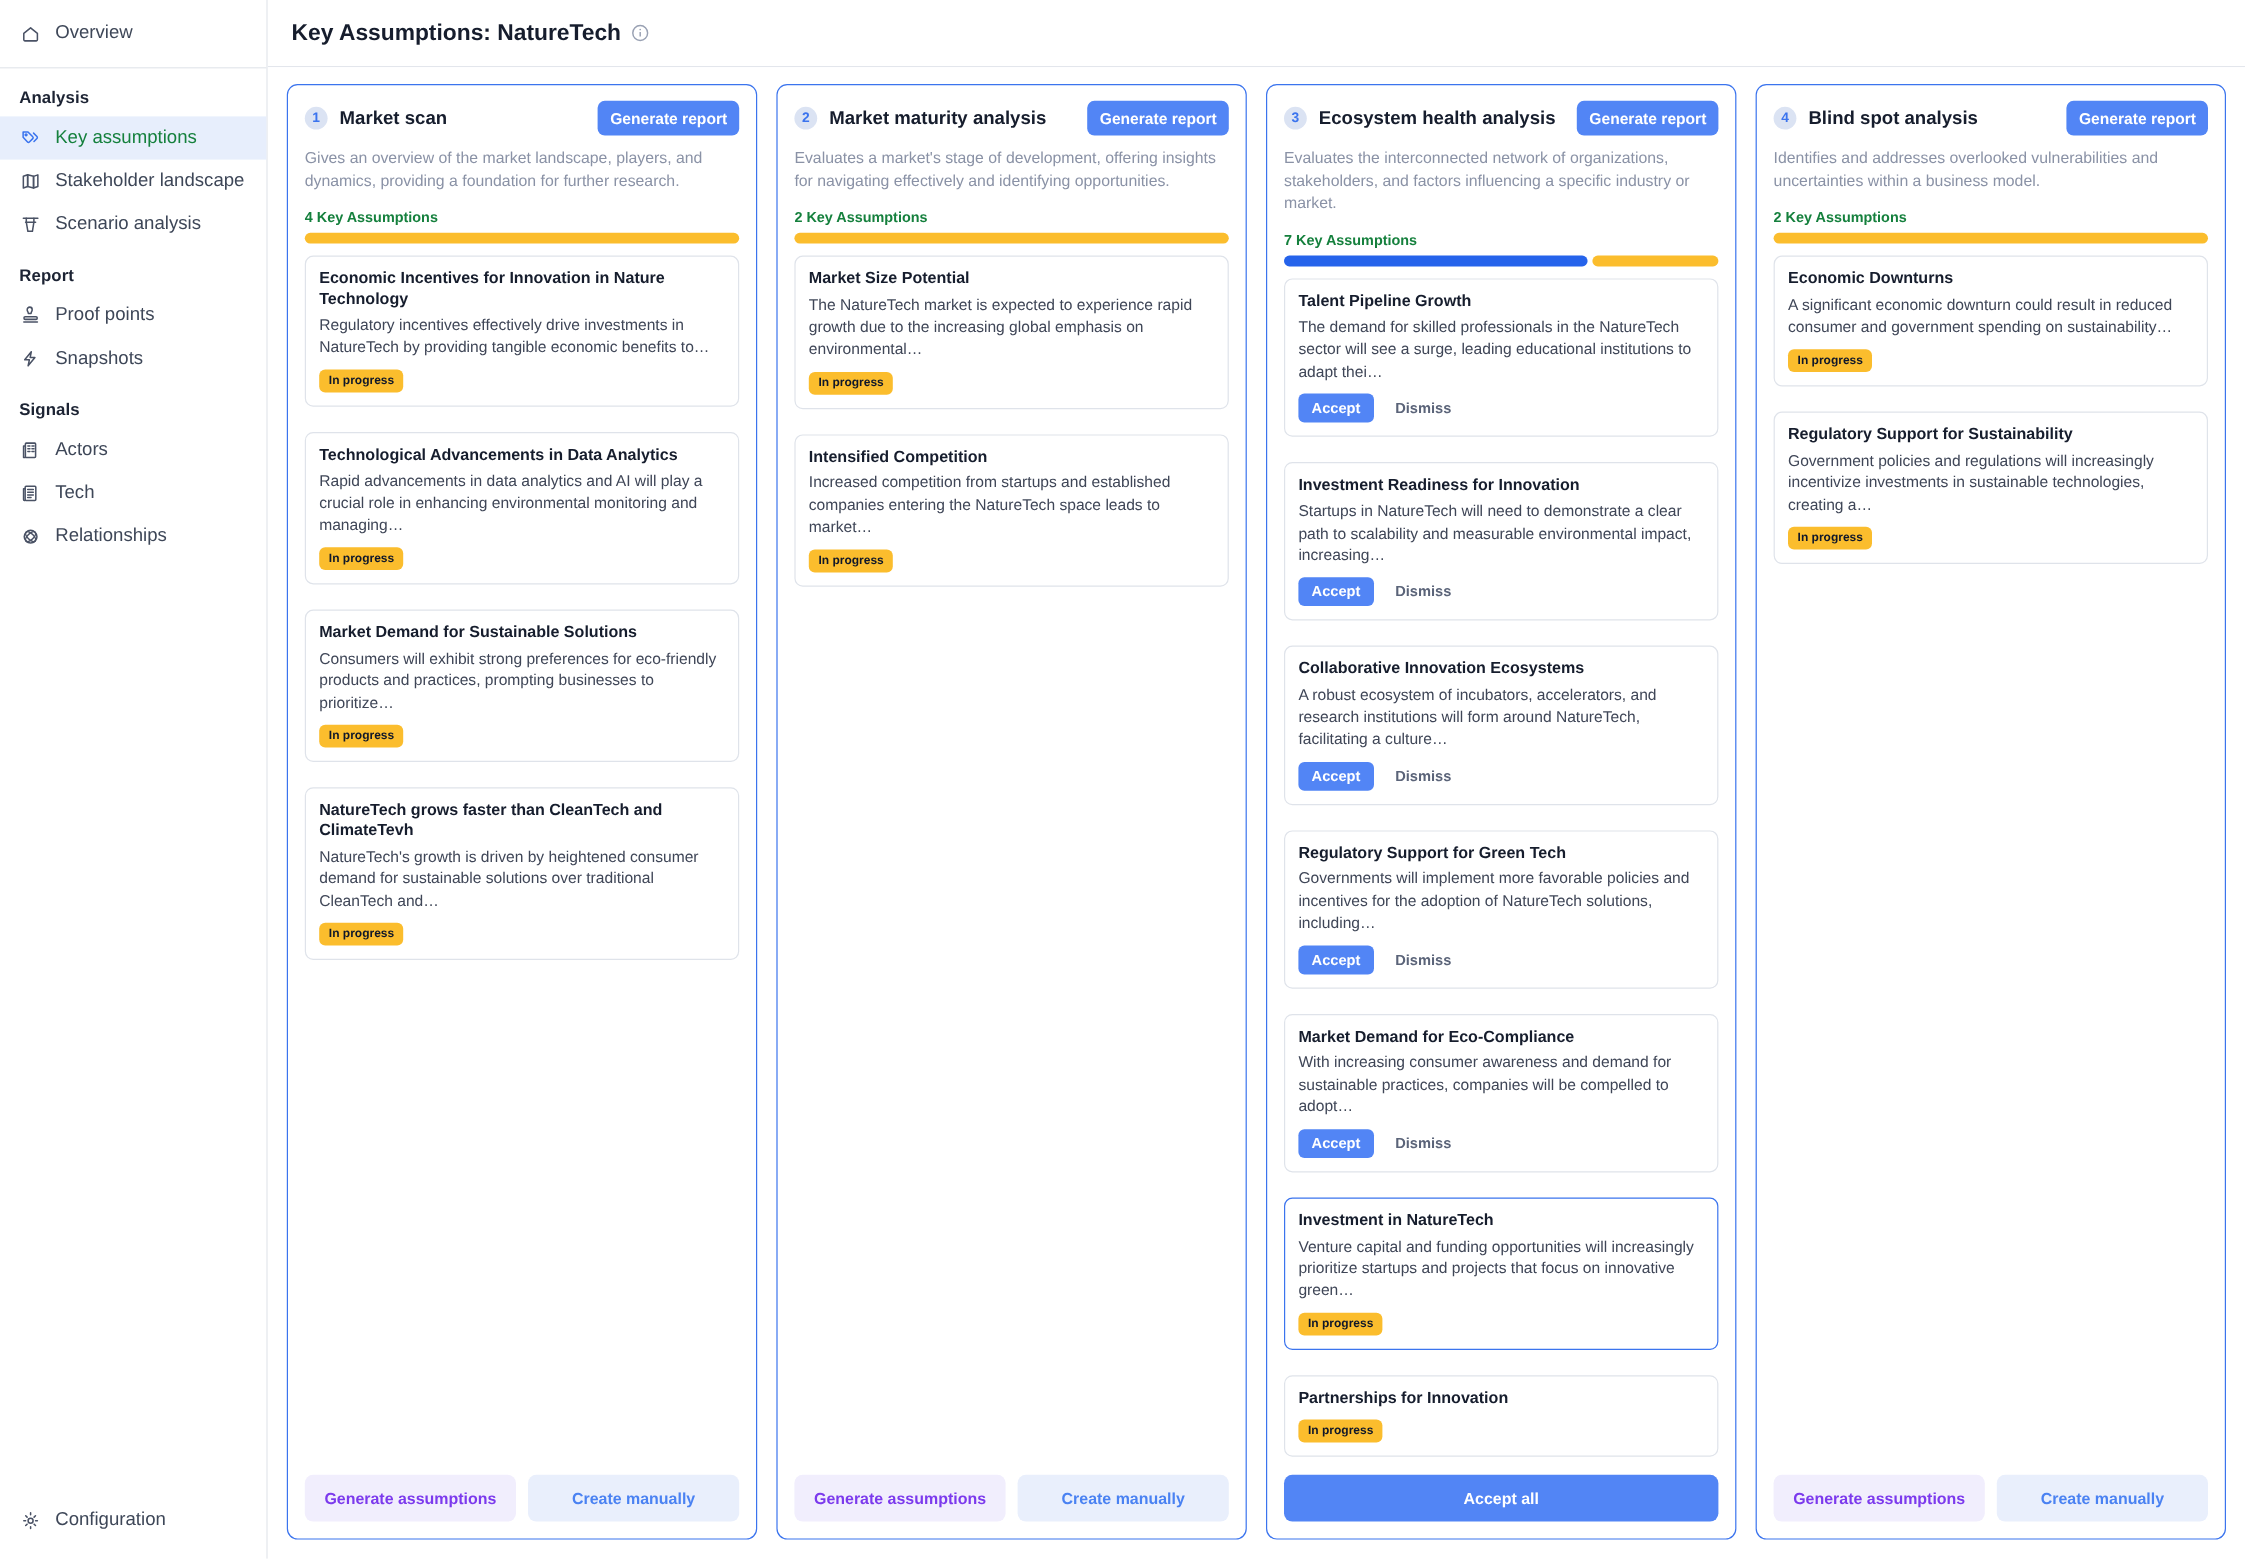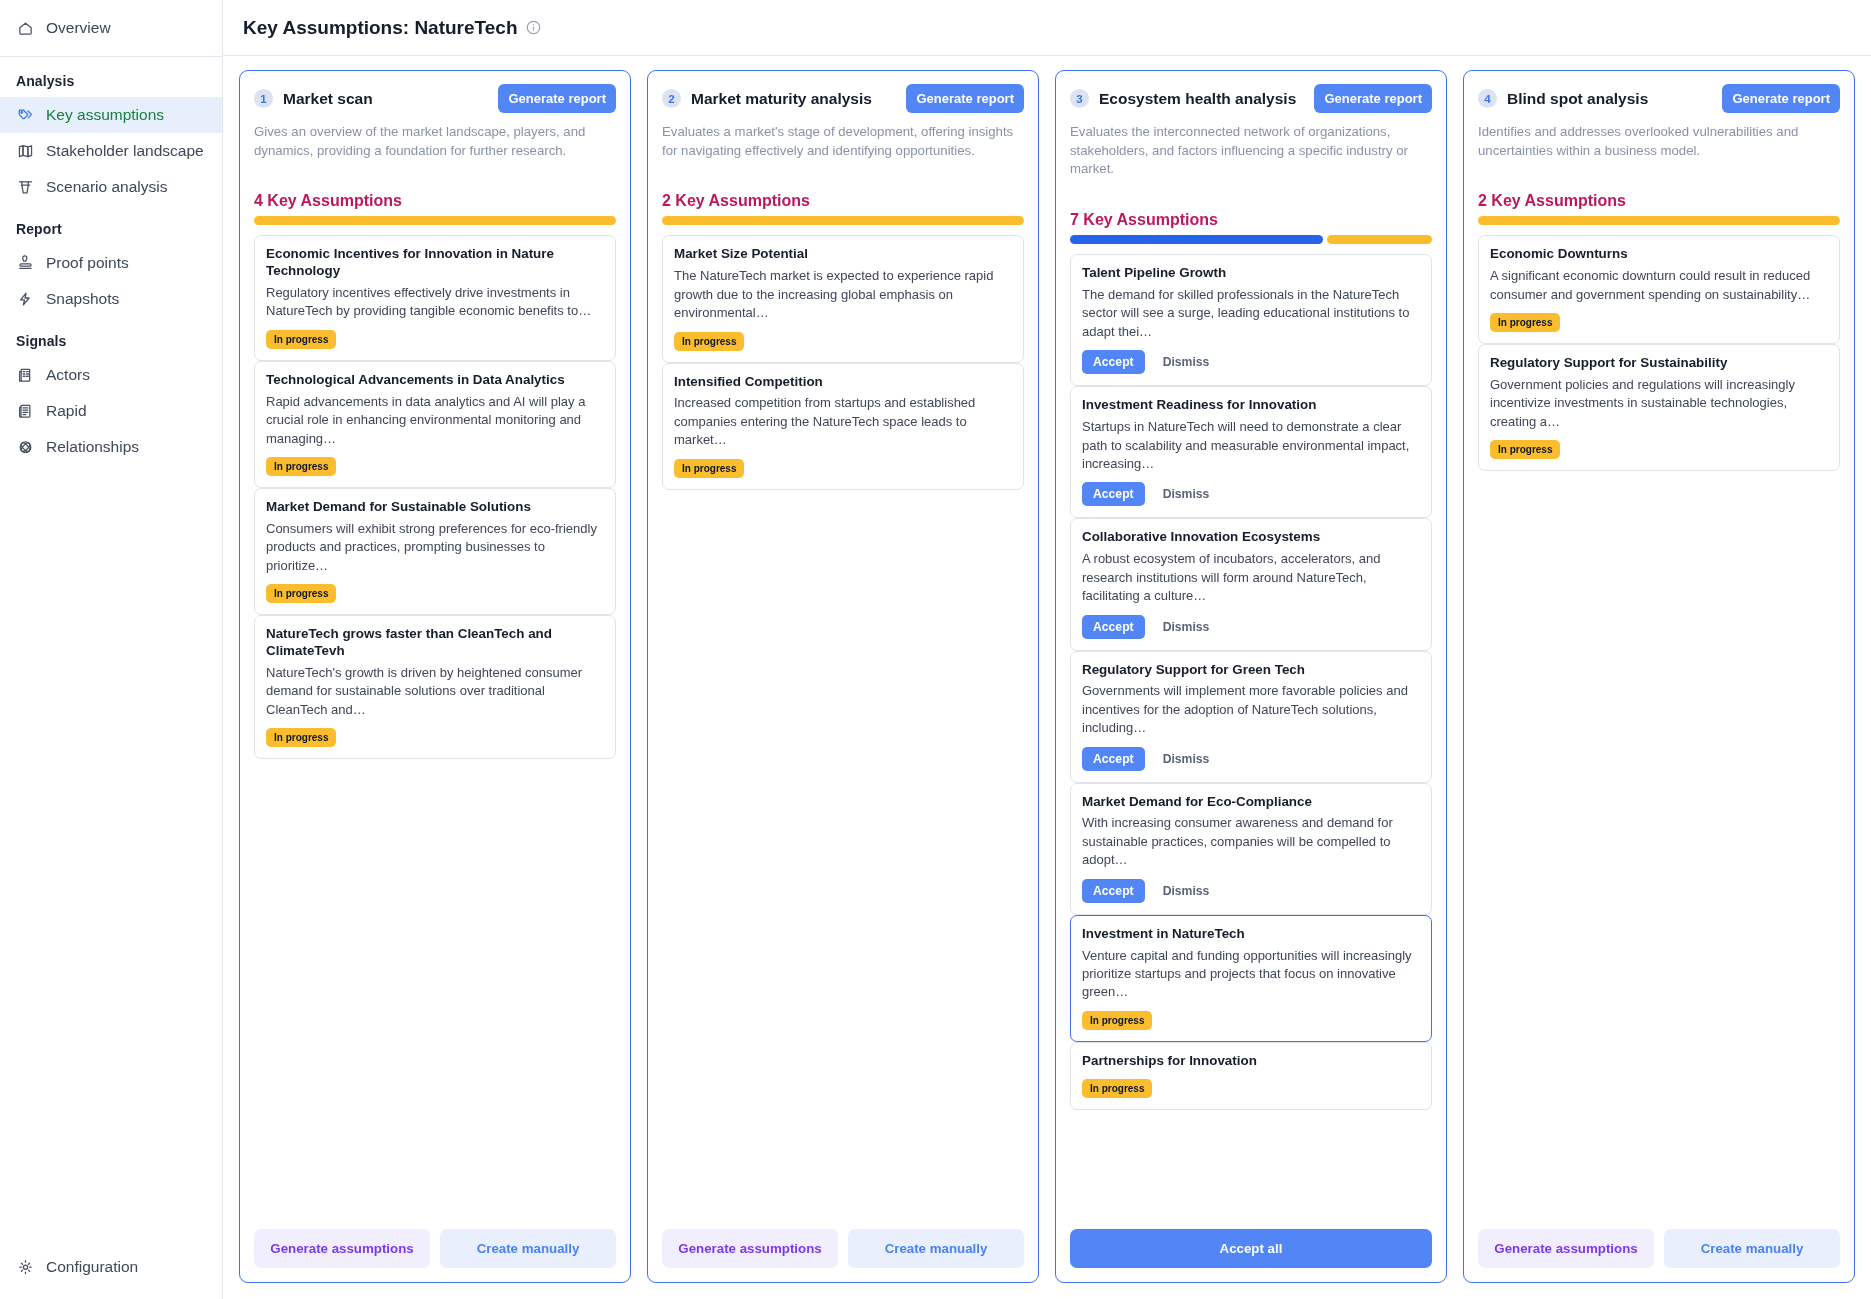--- a/index.html
+++ b/index.html
@@ -80,36 +80,36 @@
     font-family: "Liberation Sans", sans-serif;
     font-size: 13px; font-weight: bold;
     padding: 7px 10px; cursor: pointer;
     white-space: nowrap;
   }
   .col-desc {
     margin-top: 10px;
     font-size: 13.2px; line-height: 1.42; color: #8a92a6;
   }
   .col-count {
-    margin-top: 32px;
-    font-size: 16px; font-weight: bold; color: #be185d;
+    margin-top: 14px;
+    font-size: 12px; font-weight: bold; color: #15803d;
   }
   .progress {
     margin-top: 6px; height: 9px;
     display: flex; gap: 4px;
   }
   .progress .seg { height: 9px; border-radius: 5px; }
   .seg-blue { background: #2563eb; }
   .seg-yellow { background: #fbbd2d; }
 
   .cards {
     flex: 1; min-height: 0;
     padding: 10px 14px 0 14px;
     overflow: hidden;
-    display: flex; flex-direction: column; gap: 0;
+    display: flex; flex-direction: column; gap: 21px;
   }
   .card {
     border: 1px solid #dfe3ea;
     border-radius: 7px;
     padding: 10px 11px 11px 11px;
     background: #fff;
   }
   .card.selected { border: 1.6px solid #3b74ee; }
   .card-title {
     font-size: 13.4px; font-weight: bold; color: #161d2d;
@@ -237,21 +237,21 @@
           <span>Actors</span>
         </div>
         <div class="nav-item">
           <span class="ico">
             <svg width="17" height="17" viewBox="0 0 18 18" fill="none" stroke="#4a5265" stroke-width="1.35" stroke-linecap="round" stroke-linejoin="round">
               <rect x="4.2" y="2.4" width="9.4" height="12.5" rx=".8"></rect>
               <path d="M4.2 4.6H2.8v9.4a.9.9 0 0 0 1.4.8"></path>
               <path d="M6.4 5.2h5M6.4 7.6h5M6.4 10h5M6.4 12.2h3"></path>
             </svg>
           </span>
-          <span>Rapid</span>
+          <span>Tech</span>
         </div>
         <div class="nav-item">
           <span class="ico">
             <svg width="17" height="17" viewBox="0 0 18 18" fill="none" stroke="#4a5265" stroke-width="1.35" stroke-linecap="round" stroke-linejoin="round">
               <circle cx="9" cy="8.7" r="5.6"></circle>
               <ellipse cx="9" cy="8.7" rx="5.6" ry="2.6" transform="rotate(45 9 8.7)"></ellipse>
               <ellipse cx="9" cy="8.7" rx="5.6" ry="2.6" transform="rotate(-45 9 8.7)"></ellipse>
             </svg>
           </span>
           <span>Relationships</span>

